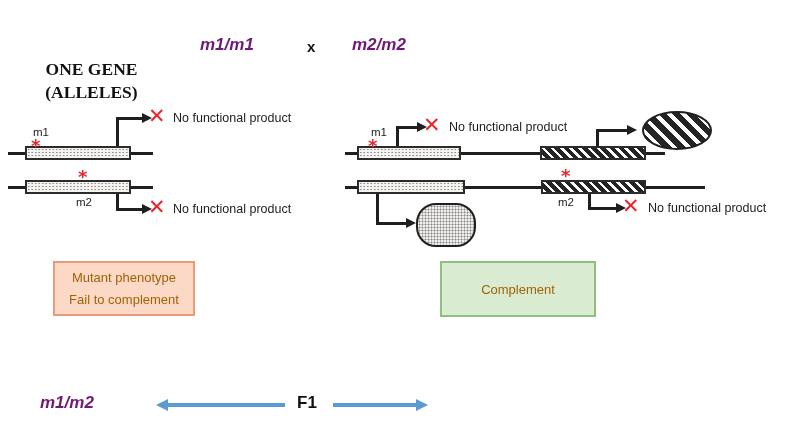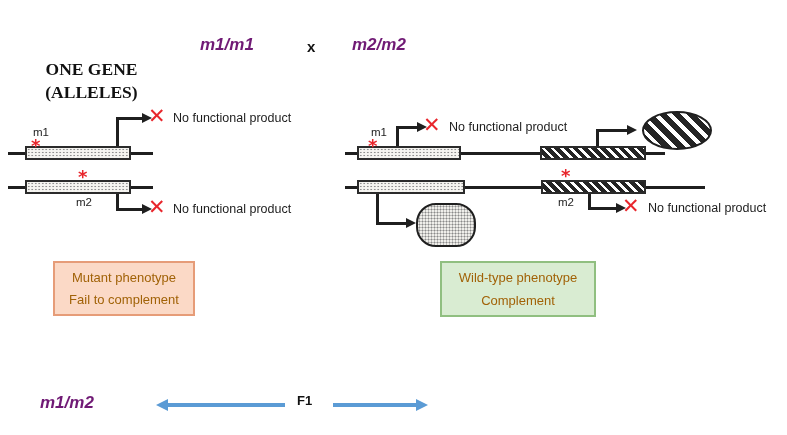--- a/index.html
+++ b/index.html
@@ -17,21 +17,21 @@
   .bluebar{position:absolute;height:3.5px;background:var(--blue);}
   .bah-l{position:absolute;width:0;height:0;border-top:6px solid transparent;border-bottom:6px solid transparent;border-right:12px solid var(--blue);}
   .bah-r{position:absolute;width:0;height:0;border-top:6px solid transparent;border-bottom:6px solid transparent;border-left:12px solid var(--blue);}
 
   .xmark{position:absolute;color:var(--red);font-weight:700;font-size:21px;line-height:1;font-family:"DejaVu Sans",sans-serif;}
   .ast{position:absolute;color:var(--red);font-weight:700;font-size:18px;line-height:1;font-family:"DejaVu Sans",sans-serif;}
   .tiny{position:absolute;font-size:11.5px;color:#222;line-height:1;}
   .nfp{position:absolute;font-size:12.5px;color:#1c1c1c;line-height:1;}
   .genotype{position:absolute;font-weight:700;font-style:italic;font-size:17px;color:#701a75;line-height:1;}
   .heading{position:absolute;font-weight:700;font-size:17.5px;line-height:23px;text-align:center;color:#111;}
-  .f1lab{position:absolute;font-weight:700;font-size:13px;color:#111;line-height:1;}
+  .f1lab{position:absolute;font-weight:700;font-size:17px;color:#111;line-height:1;}
 
   .pbox{position:absolute;display:flex;flex-direction:column;justify-content:space-evenly;align-items:center;text-align:right;font-size:13px;color:#a16207;box-sizing:border-box;}
   .mutant{background:var(--pink_bg);border:2px solid var(--pink_border);}
   .wild{background:var(--green_bg);border:2px solid var(--green_border);}
 
   .ellipse{position:absolute;border:2.5px solid #1f1f1f;border-radius:50%;box-sizing:border-box;
            background:repeating-linear-gradient(45deg,#ffffff 0 4px,#242424 4px 10px);}
   .blob{position:absolute;border:2.5px solid #1f1f1f;border-radius:20px;box-sizing:border-box;
         background-color:#efeeea;background-image:radial-gradient(circle,#8a8a8a 0.9px,transparent 1.1px);background-size:3px 3px;}
 </style>
@@ -101,21 +101,20 @@
   <div class="hline" style="left:588px;top:207px;width:29px;"></div>
   <div class="ah-r" style="left:616px;top:203px;"></div>
   <div class="xmark" style="left:622px;top:196px;">✕</div>
   <div class="nfp" style="left:648px;top:202px;">No functional product</div>
 
   <div class="pbox mutant" style="left:53px;top:261px;width:142px;height:55px;">
     <div>Mutant phenotype</div>
     <div>Fail to complement</div>
   </div>
   <div class="pbox wild" style="left:440px;top:261px;width:156px;height:56px;">
-    <div>Wild-type phenotype</div>
     <div>Complement</div>
   </div>
 
   <div class="genotype" style="left:40px;top:394px;">m1/m2</div>
   <div class="bah-l" style="left:156px;top:399px;"></div>
   <div class="bluebar" style="left:166px;top:403px;width:119px;"></div>
   <div class="f1lab" style="left:297px;top:394px;">F1</div>
   <div class="bluebar" style="left:333px;top:403px;width:84px;"></div>
   <div class="bah-r" style="left:416px;top:399px;"></div>
 

